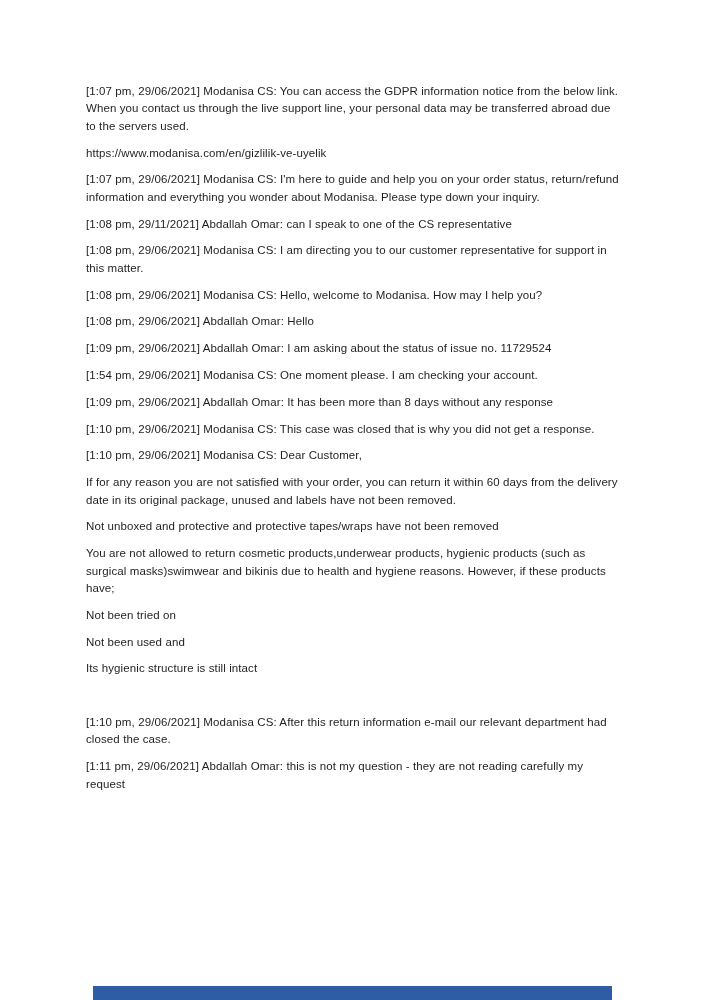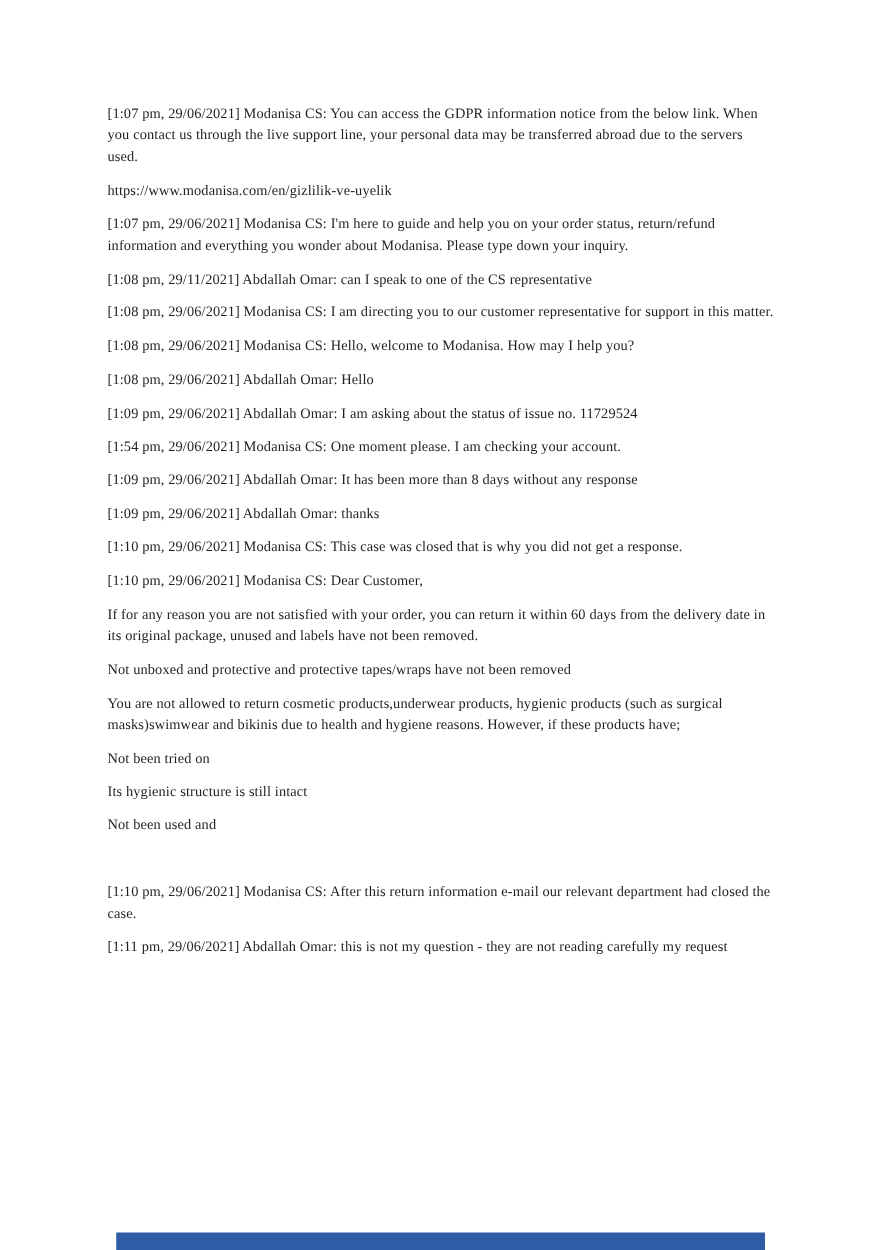--- a/index.html
+++ b/index.html
@@ -29,21 +29,20 @@
     width: 534px;
     color: #1f1f1f;
     font-size: 11.5px;
     line-height: 17.4px;
     letter-spacing: 0.1px;
   }
   p.para {
     margin: 0 0 9.4px 0;
     padding: 0;
     word-wrap: break-word;
-    font-family: Liberation Serif, serif;
   }
   .blank-line {
     height: 17.4px;
     margin: 0 0 9.4px 0;
   }
   .footer-bar {
     position: absolute;
     left: 93px;
     bottom: 0;
     width: 519px;
@@ -59,27 +58,26 @@
     <p class="para">[1:07 pm, 29/06/2021] Modanisa CS: You can access the GDPR information notice from the below link. When you contact us through the live support line, your personal data may be transferred abroad due to the servers used.</p>
     <p class="para">https://www.modanisa.com/en/gizlilik-ve-uyelik</p>
     <p class="para">[1:07 pm, 29/06/2021] Modanisa CS: I'm here to guide and help you on your order status, return/refund information and everything you wonder about Modanisa. Please type down your inquiry.</p>
     <p class="para">[1:08 pm, 29/11/2021] Abdallah Omar: can I speak to one of the CS representative</p>
     <p class="para">[1:08 pm, 29/06/2021] Modanisa CS: I am directing you to our customer representative for support in this matter.</p>
     <p class="para">[1:08 pm, 29/06/2021] Modanisa CS: Hello, welcome to Modanisa. How may I help you?</p>
     <p class="para">[1:08 pm, 29/06/2021] Abdallah Omar: Hello</p>
     <p class="para">[1:09 pm, 29/06/2021] Abdallah Omar: I am asking about the status of issue no. 11729524</p>
     <p class="para">[1:54 pm, 29/06/2021] Modanisa CS: One moment please. I am checking your account.</p>
     <p class="para">[1:09 pm, 29/06/2021] Abdallah Omar: It has been more than 8 days without any response</p>
-    <p class="para">[1:09 pm, 29/06/2021] Abdallah Omar: thanks</p>
     <p class="para">[1:10 pm, 29/06/2021] Modanisa CS: This case was closed that is why you did not get a response.</p>
     <p class="para">[1:10 pm, 29/06/2021] Modanisa CS: Dear Customer,</p>
     <p class="para">If for any reason you are not satisfied with your order, you can return it within 60 days  from the delivery date in its original package, unused and labels have not been removed.</p>
     <p class="para">Not unboxed and protective and protective tapes/wraps have not been removed</p>
     <p class="para">You are not allowed to  return cosmetic products,underwear products, hygienic products (such as surgical masks)swimwear and bikinis due to health and hygiene reasons. However, if these products have;</p>
     <p class="para">Not been tried on</p>
+    <p class="para">Not been used and</p>
     <p class="para">Its hygienic structure is still intact</p>
-    <p class="para">Not been used and</p>
     <div class="blank-line"></div>
     <p class="para">[1:10 pm, 29/06/2021] Modanisa CS: After this return information e-mail our relevant department had closed the case.</p>
     <p class="para">[1:11 pm, 29/06/2021] Abdallah Omar: this is not my question - they are not reading carefully my request</p>
   </div>
   <div class="footer-bar" style="background: rgb(46, 93, 166);"></div>
 </div>
 
 </body></html>

